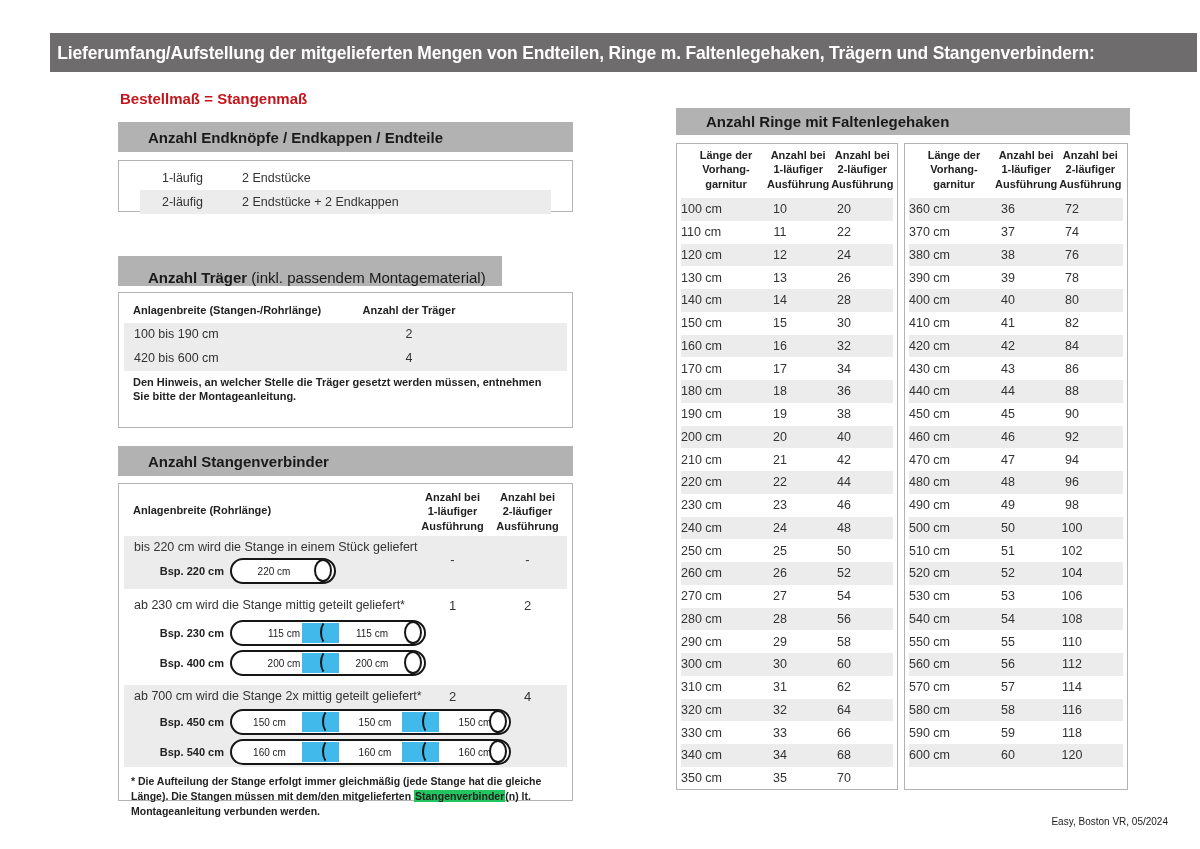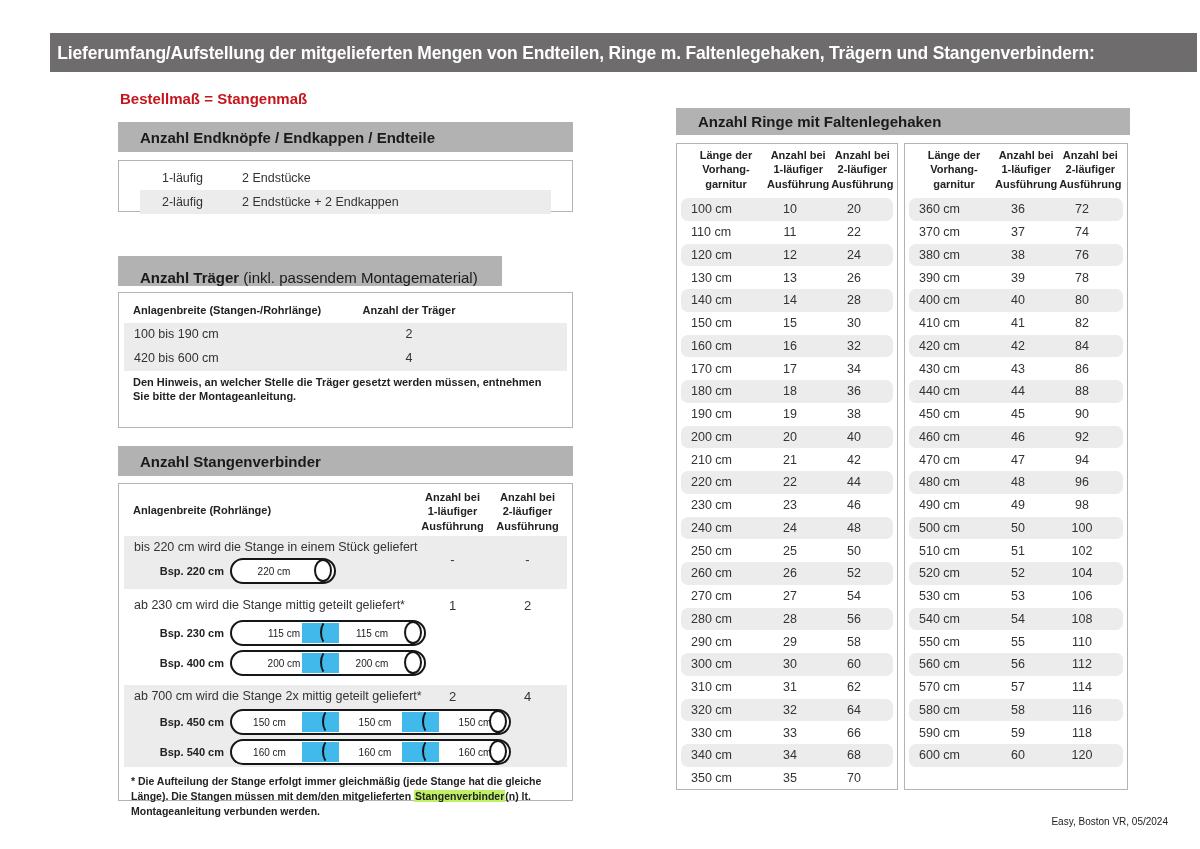--- a/index.html
+++ b/index.html
@@ -5,21 +5,21 @@
   html,body{margin:0;padding:0;background:#fff;}
   .page{position:relative;width:1200px;height:849px;background:#fff;overflow:hidden;
         font-family:"Liberation Sans",sans-serif;color:#333;}
   
   .titlebar{position:absolute;left:50px;top:33px;width:1147px;height:39px;background:#6e6c6d;
             display:flex;align-items:center;overflow:hidden;}
   .titlebar span{display:inline-block;color:#fff;font-weight:bold;font-size:19px;white-space:nowrap;
                  padding-left:8px;letter-spacing:-0.2px;transform:scaleX(0.92);transform-origin:left center;}
   
   .secbar{position:absolute;background:#b2b2b2;display:flex;align-items:center;color:#1a1a1a;}
-  .secbar .b{font-weight:bold;font-size:15px;padding-left:22px;white-space:pre;}
+  .secbar .b{font-weight:bold;font-size:15px;padding-left:22px;white-space:pre;margin-left:8px;}
   .secbar .r{font-weight:normal;font-size:15px;white-space:pre;}
   
   .box{position:absolute;background:#fff;border:1px solid #b3b3b3;box-sizing:border-box;}
   .alt{background:#ececec;}
   
   .subtitle{position:absolute;left:120px;top:90px;font-weight:bold;font-size:15px;color:#c4151c;}
   
   .etrow{display:flex;align-items:center;height:24px;font-size:12.5px;margin:0 1px;}
   .etrow .l{width:80px;padding-left:22px;}
   .etrow .v{padding-left:0;}
@@ -46,28 +46,28 @@
        margin-right:6px;white-space:nowrap;}
   .rod{position:relative;height:26px;background:#fff;border:2px solid #161616;border-radius:13px;box-sizing:border-box;}
   .seglabel{position:absolute;top:0;height:22px;display:flex;align-items:center;justify-content:center;
             font-size:10px;color:#222;white-space:nowrap;}
   .conn{position:absolute;top:1px;width:37px;height:20px;background:#41b9ea;}
   .arc{position:absolute;top:-2px;width:15px;height:25px;border:2px solid transparent;
        border-left:2px solid #161616;border-radius:50%;box-sizing:border-box;}
   .endcap{position:absolute;top:-1px;right:2px;width:18px;height:23px;border:2px solid #161616;
           border-radius:50%;background:#fff;box-sizing:border-box;}
   .footnote{font-weight:bold;font-size:10.5px;line-height:1.45;padding:7px 12px 0 12px;color:#222;}
-  .hl{background:#bef264;padding:0 1px;}
+  .hl{background:#22c55e;padding:0 1px;}
   
   .ringbox{padding:4px 0 0 0;}
   .rhead{display:flex;height:48px;margin-bottom:2px;padding-left:8px;}
   .rhead .hc1{flex:0 0 82px;}
   .rhead .hc2{flex:0 0 62px;}
   .rhead .hc3{flex:0 0 66px;}
-  .rrow{display:flex;align-items:center;height:22.75px;font-size:12.5px;margin:0 4px;padding-left:10px;box-sizing:border-box;border-radius:7px;}
+  .rrow{display:flex;align-items:center;height:22.75px;font-size:12.5px;margin:0 4px;box-sizing:border-box;}
   .rrow .rc1{flex:0 0 70px;text-align:left;}
   .rrow .rc2{flex:0 0 58px;text-align:center;}
   .rrow .rc3{flex:0 0 70px;text-align:center;}
   
   .pagefooter{position:absolute;right:32px;top:816px;font-size:10px;color:#222;}
 </style>
 </head>
 <body>
 
 <div class="page">

